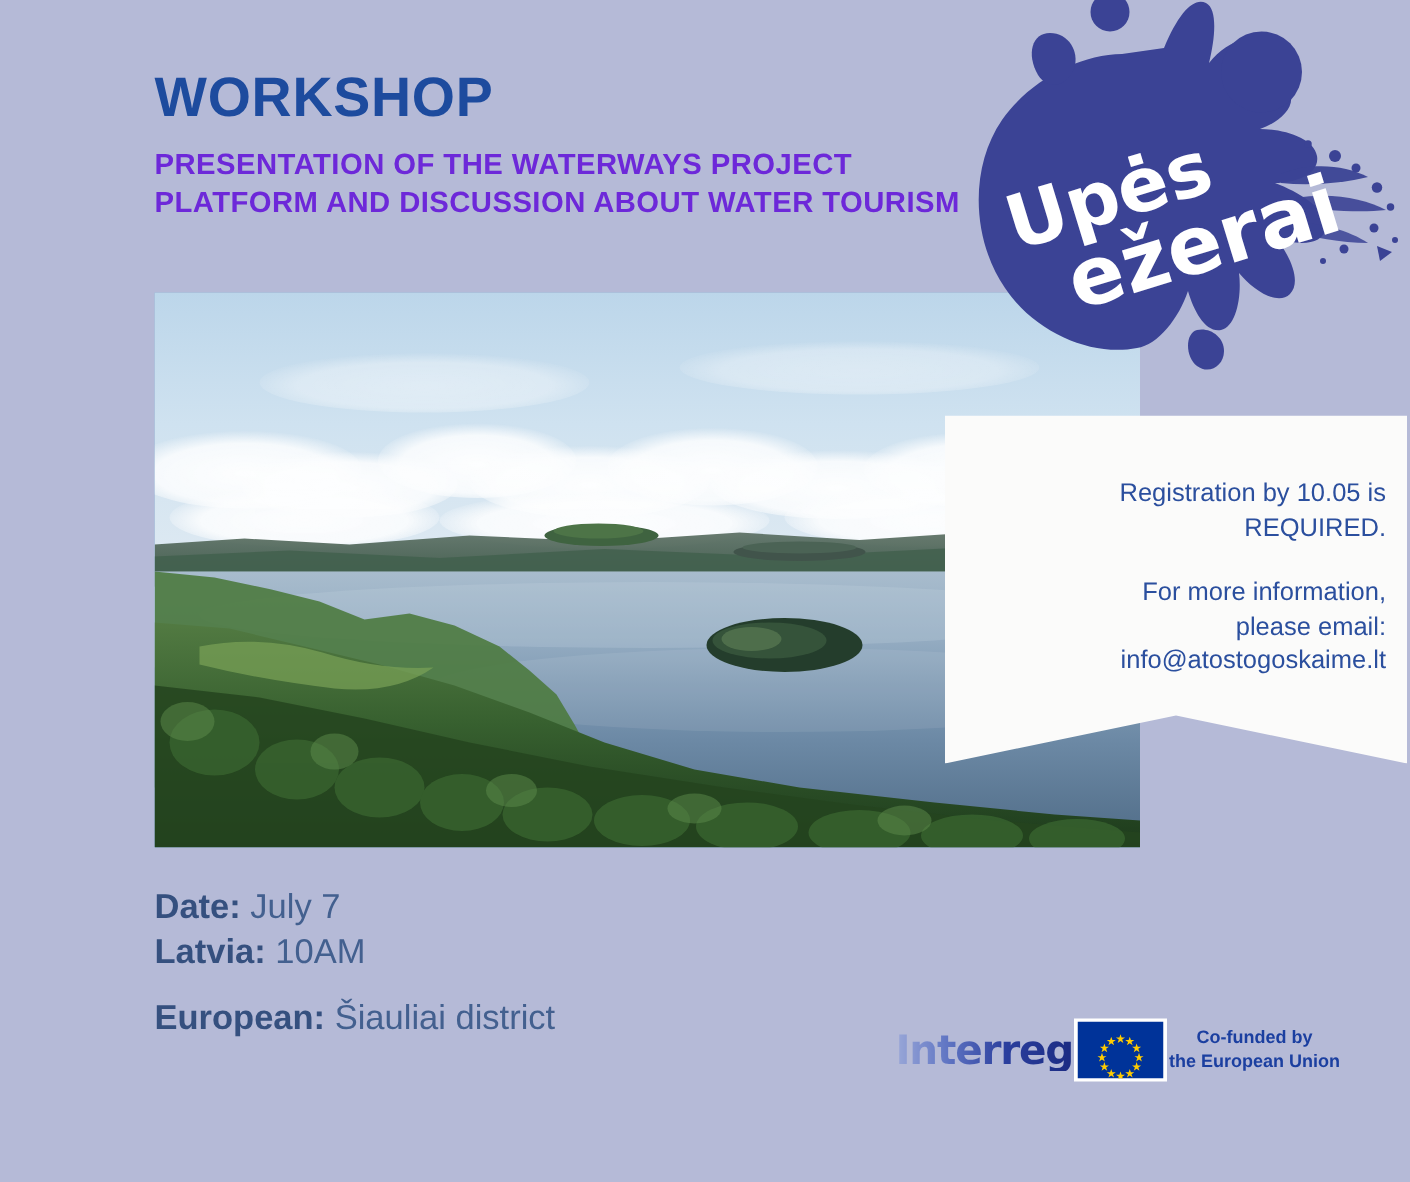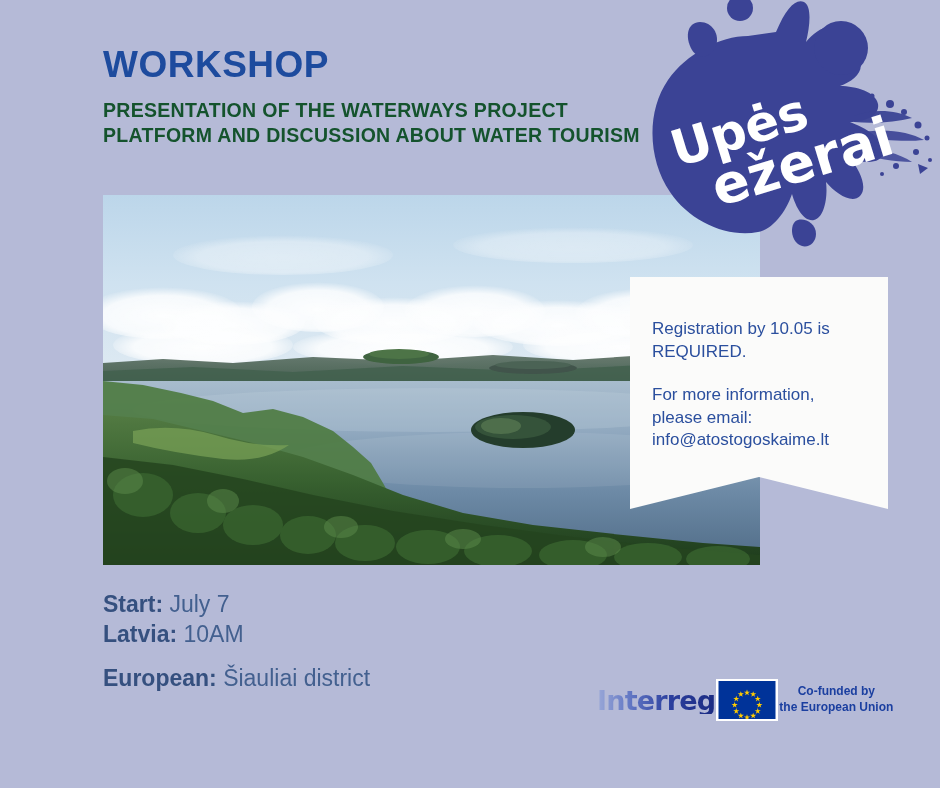--- a/index.html
+++ b/index.html
@@ -13,21 +13,21 @@
   .poster{position:absolute;inset:0;padding-left:14px;}
 
   
   .title-block{position:absolute;left:103px;top:46px;width:560px;}
   .workshop-title{
     font-size:37px;font-weight:bold;letter-spacing:.5px;
     color:#1d4b9e;margin:0;line-height:1.05;
   }
   .workshop-subtitle{
     font-size:19.5px;font-weight:bold;letter-spacing:.3px;
-    color:#14532d;margin:13px 0 0 0;line-height:1.28;
+    color:#6d28d9;margin:13px 0 0 0;line-height:1.28;
   }
 
   
   .photo{
     position:absolute;left:103px;top:195px;width:657px;height:370px;
     overflow:hidden;background:#9fc0db;
   }
   .photo svg{display:block;width:100%;height:100%;}
 
   
@@ -36,21 +36,21 @@
     pointer-events:none;
   }
   .logo-splash svg{display:block;width:100%;height:100%;overflow:visible;}
   .logo-word{
     font-family:"DejaVu Sans",sans-serif;
     font-weight:bold;fill:#ffffff;
   }
 
   
   .info-card{
-    position:absolute;left:630px;top:277px;width:258px;height:232px;
+    position:absolute;left:630px;top:277px;width:308px;height:232px;text-align:right;
   }
   .info-card .bg{position:absolute;inset:0;}
   .info-card .bg svg{display:block;width:100%;height:100%;}
   .info-card .content{
     position:absolute;left:22px;top:41px;right:14px;
     color:#2b4f9e;font-size:17px;line-height:1.33;
     font-family:"Liberation Sans",sans-serif;
   }
   .info-card .content p{margin:0;}
   .info-card .content .gap{height:21px;}
@@ -241,21 +241,21 @@
       <p>REQUIRED.</p>
       <div class="gap"></div>
       <p>For more information,</p>
       <p>please email:</p>
       <p>info@atostogoskaime.lt</p>
     </div>
   </div>
 
   <div class="details">
     <p class="detail-line">
-      <span class="lbl">Start:</span>
+      <span class="lbl">Date:</span>
       <span class="val">July 7</span>
     </p>
     <p class="detail-line">
       <span class="lbl">Latvia:</span>
       <span class="val">10AM</span>
     </p>
     <div class="detail-spacer"></div>
     <p class="detail-line">
       <span class="lbl">European:</span>
       <span class="val">Šiauliai district</span>

